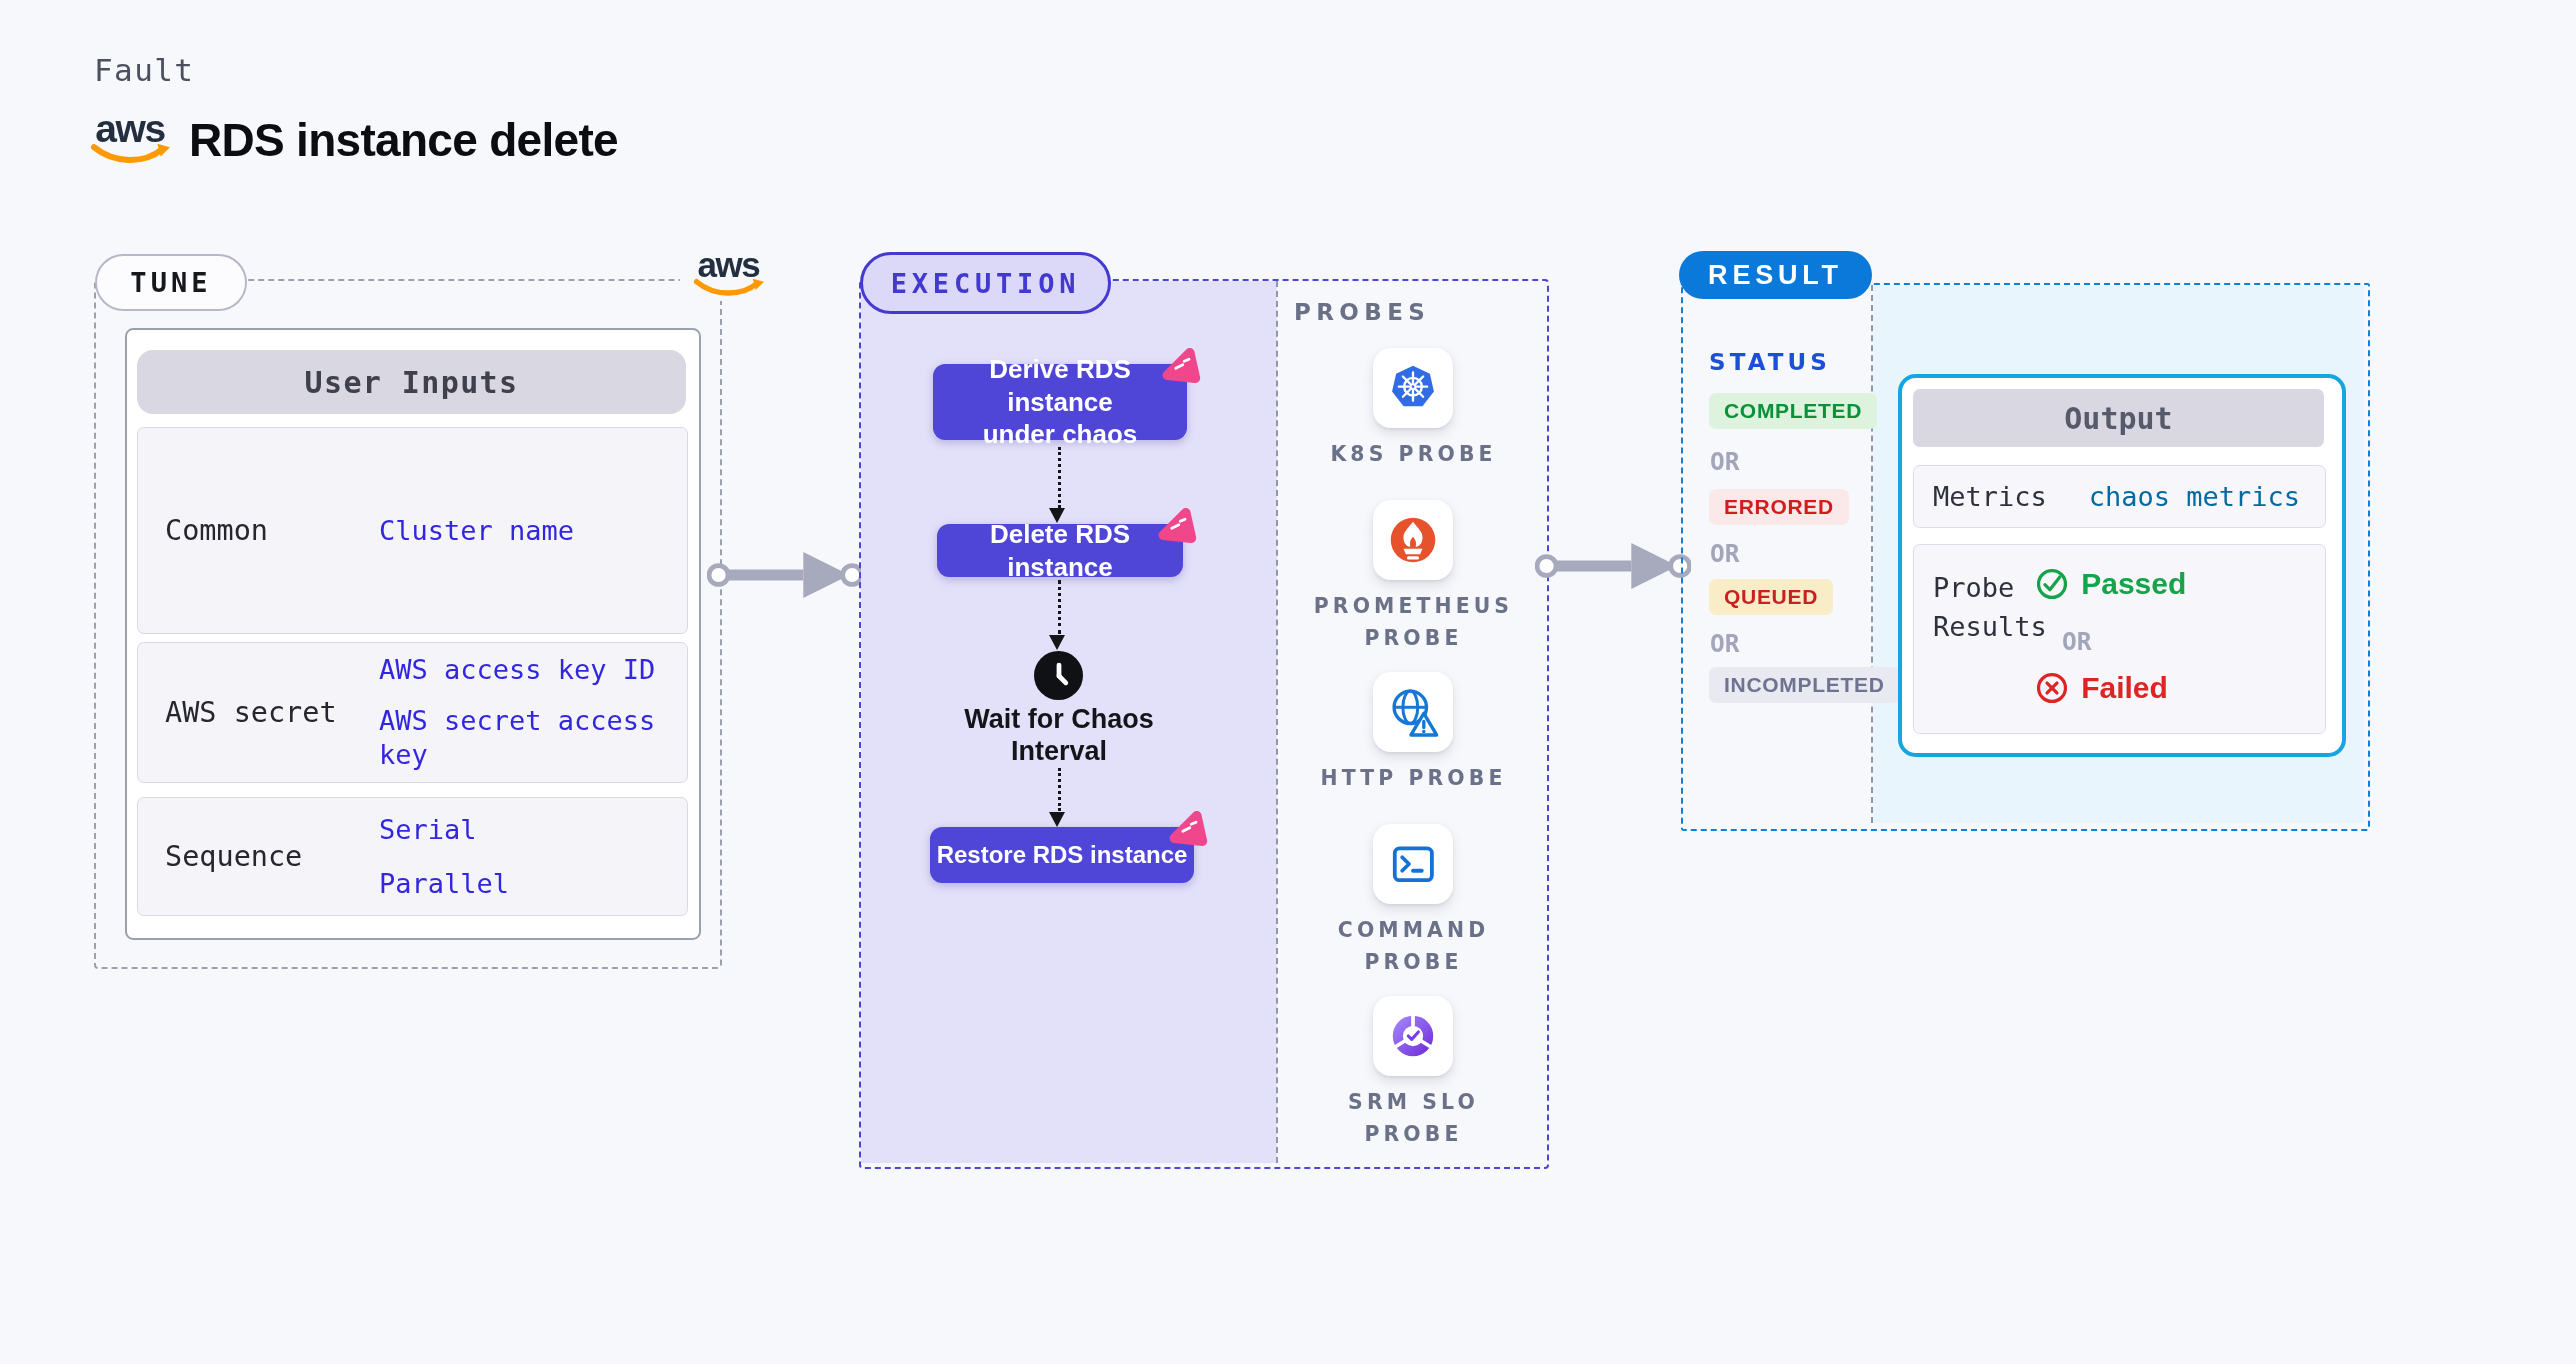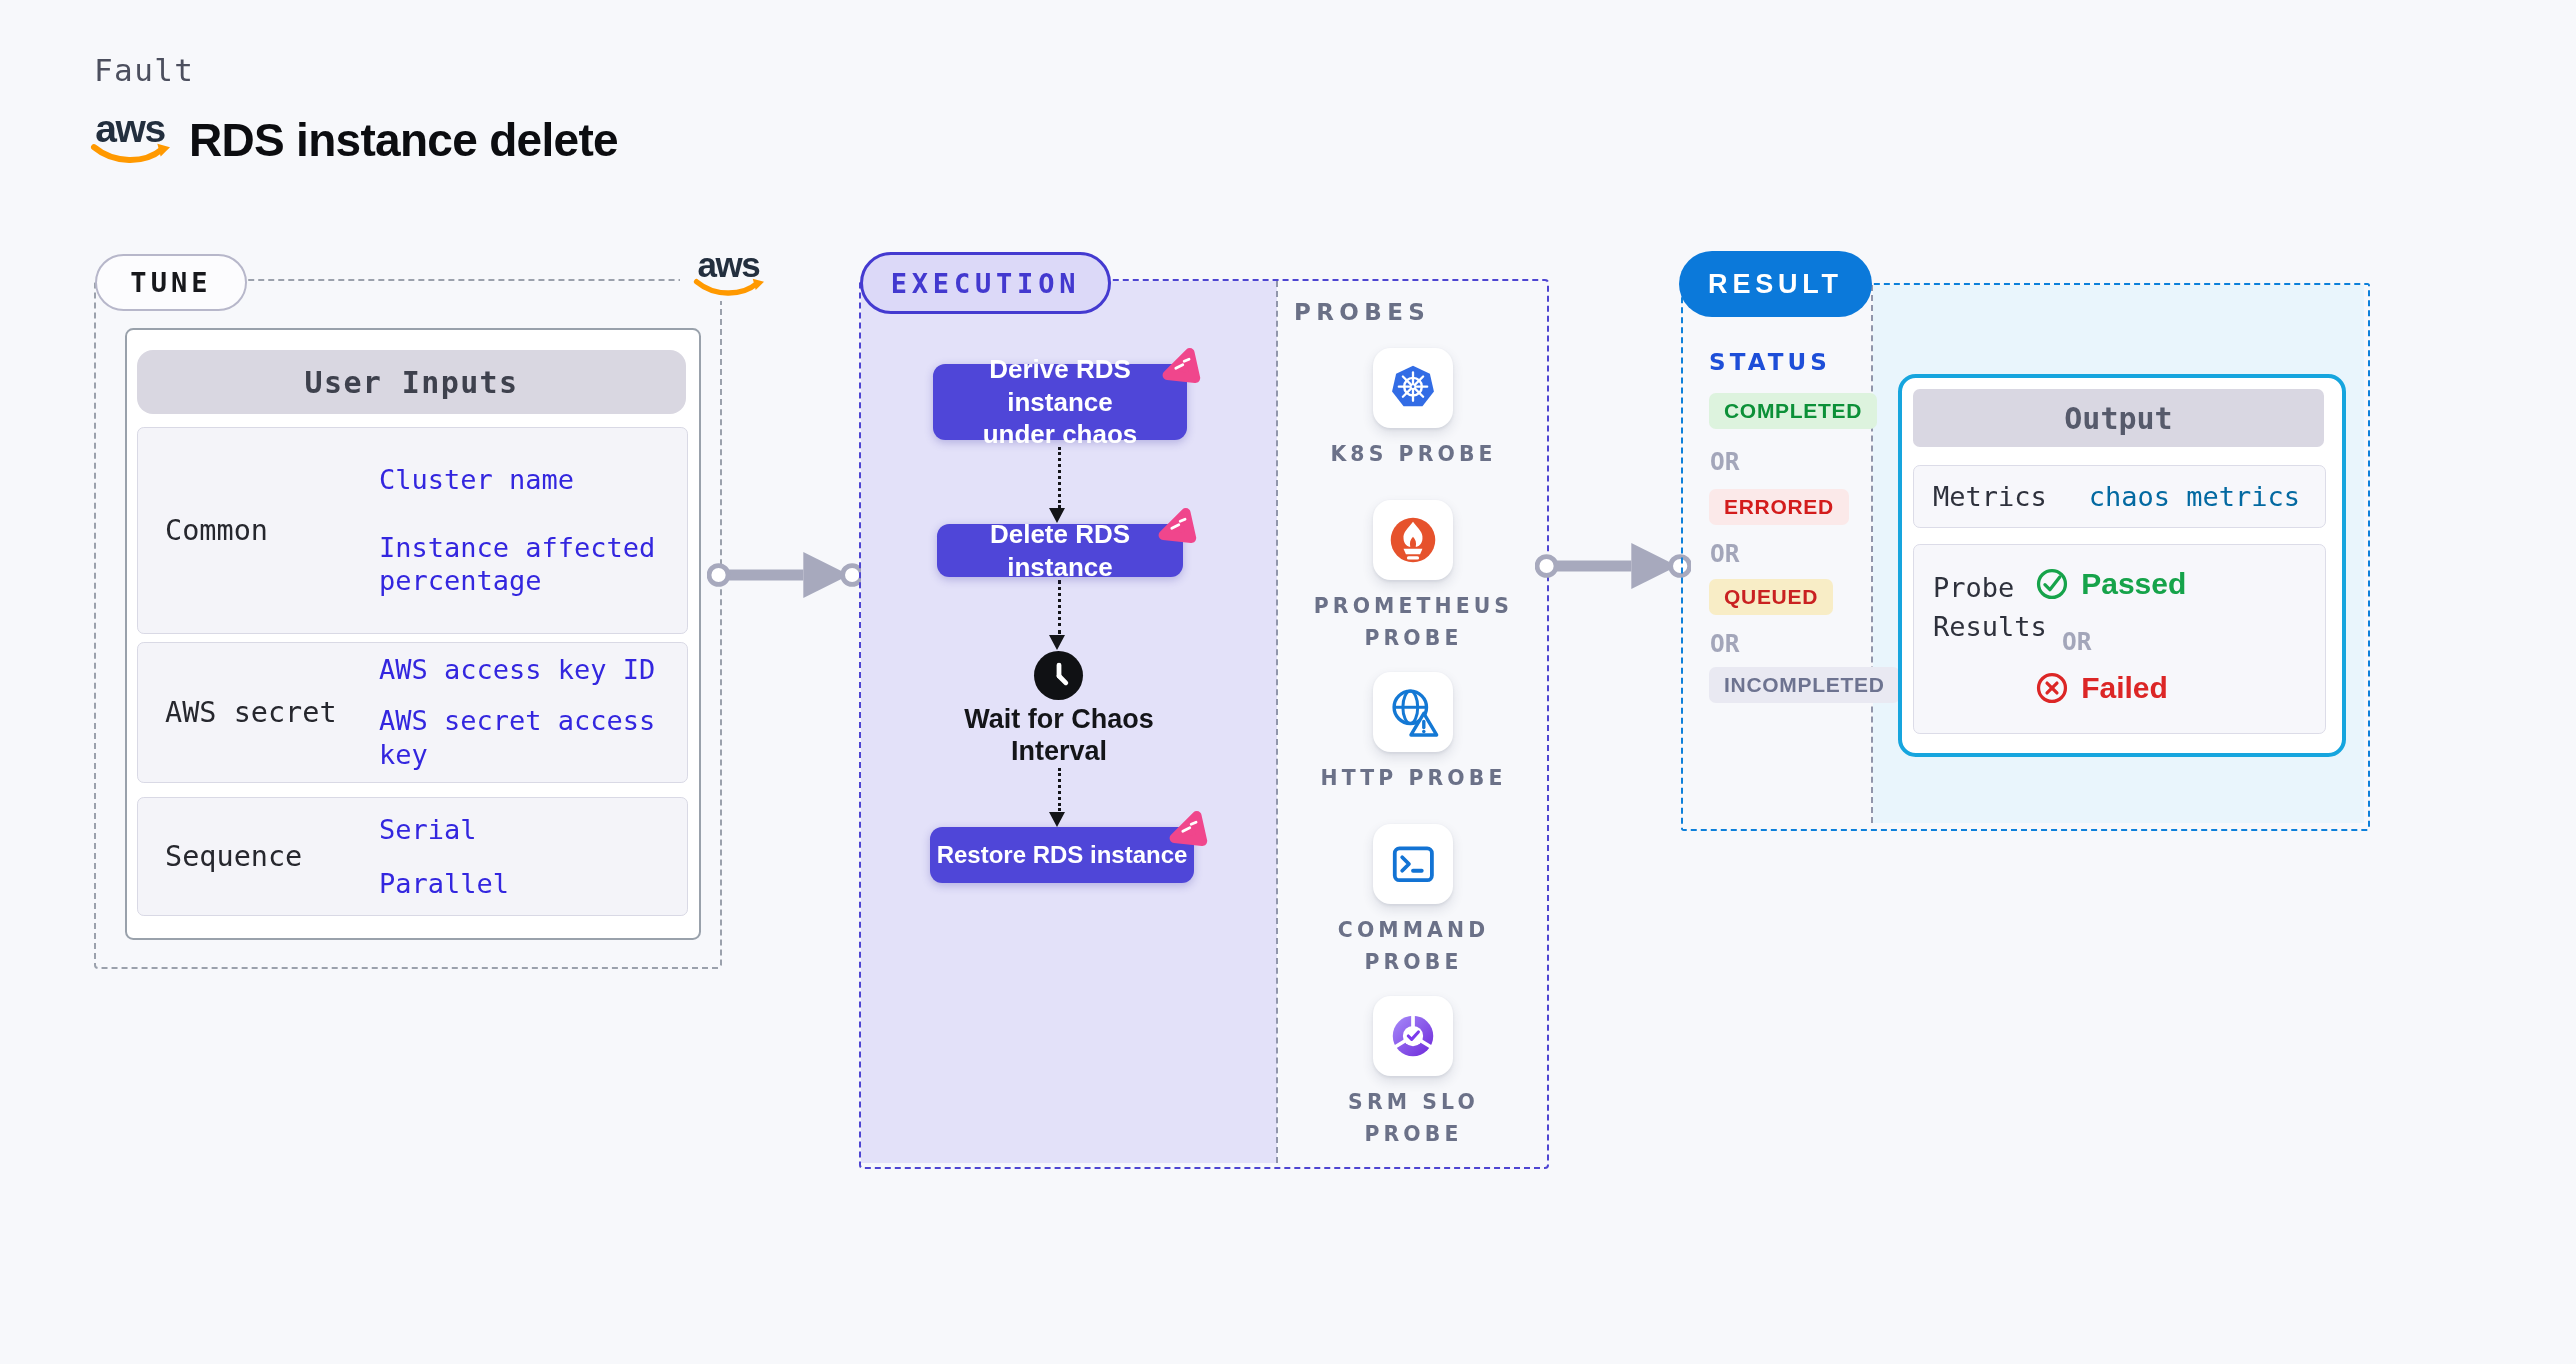--- a/index.html
+++ b/index.html
@@ -98,21 +98,20 @@
 
 <div class="abs ucard" style="left:125px;top:328px;width:572px;height:608px"></div>
 <div class="abs uheader flex-c" style="left:137px;top:350px;width:549px;height:64px">
   <span>User Inputs</span>
 </div>
 
 <div class="urow" style="left:137px;top:427px;width:549px;height:205px">
   <span class="lab">Common</span>
   <div class="uvals" style="gap:34px">
     <span class="uval">Cluster name</span>
-    <span class="uval">Instance affected percentage</span>
   </div>
 </div>
 <div class="urow" style="left:137px;top:642px;width:549px;height:139px">
   <span class="lab">AWS secret</span>
   <div class="uvals" style="gap:17.7px">
     <span class="uval">AWS access key ID</span>
     <span class="uval">AWS secret access key</span>
   </div>
 </div>
 <div class="urow" style="left:137px;top:797px;width:549px;height:117px">
@@ -258,21 +257,21 @@
 <svg class="abs" style="left:1535px;top:532px" width="156" height="68" viewBox="0 0 230 100">
   <line x1="30" y1="50" x2="142" y2="50" stroke="#a7a9bd" stroke-width="16"></line>
   <polygon points="142,16 142,84 210,50" fill="#a7a9bd"></polygon>
   <circle cx="17" cy="50" r="14" fill="#fff" stroke="#a7a9bd" stroke-width="7"></circle>
   <circle cx="214" cy="50" r="14" fill="#fff" stroke="#a7a9bd" stroke-width="7"></circle>
 </svg>
 
 <div class="abs" style="left:1873px;top:285px;width:491px;height:538px;background:#e9f5fc"></div>
 <div class="abs dash-blue" style="left:1681px;top:283px;width:685px;height:544px"></div>
 <div class="abs vdash-grey" style="left:1871px;top:285px;height:538px"></div>
-<div class="abs pill result" style="left:1679px;top:251px;width:193px;height:66px">
+<div class="abs pill result" style="left:1679px;top:251px;width:193px;height:48px">
   <span>RESULT</span>
 </div>
 
 <div class="abs status-h" style="left:1709px;top:349px">STATUS</div>
 <div class="badge green" style="top:393px">COMPLETED</div>
 <div class="or" style="left:1710px;top:447px">OR</div>
 <div class="badge red" style="top:489px">ERRORED</div>
 <div class="or" style="left:1710px;top:539px">OR</div>
 <div class="badge yellow" style="top:579px">QUEUED</div>
 <div class="or" style="left:1710px;top:629px">OR</div>

